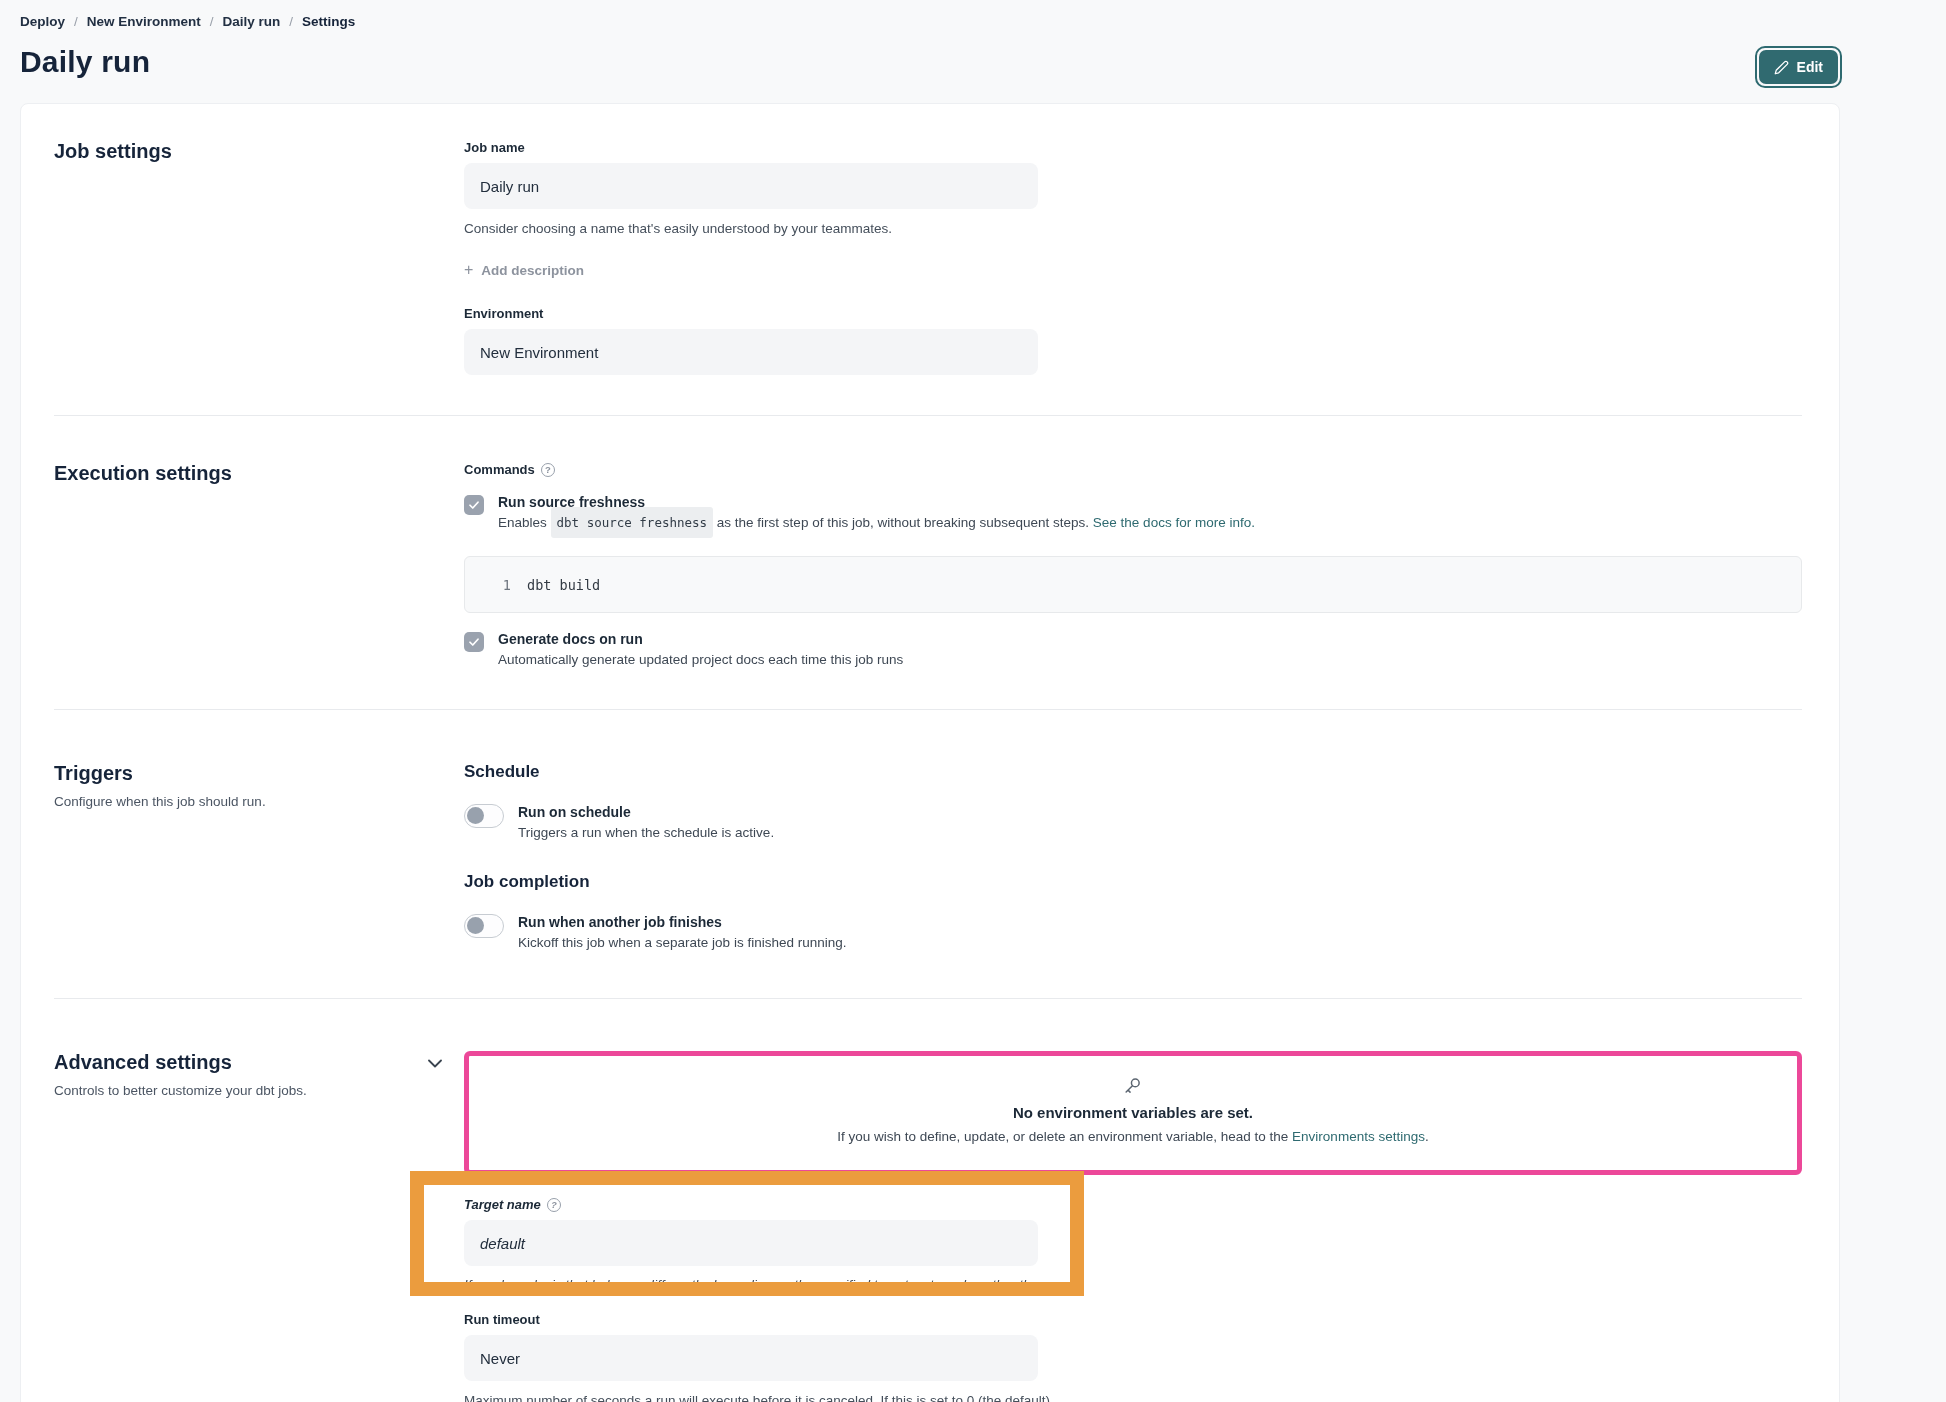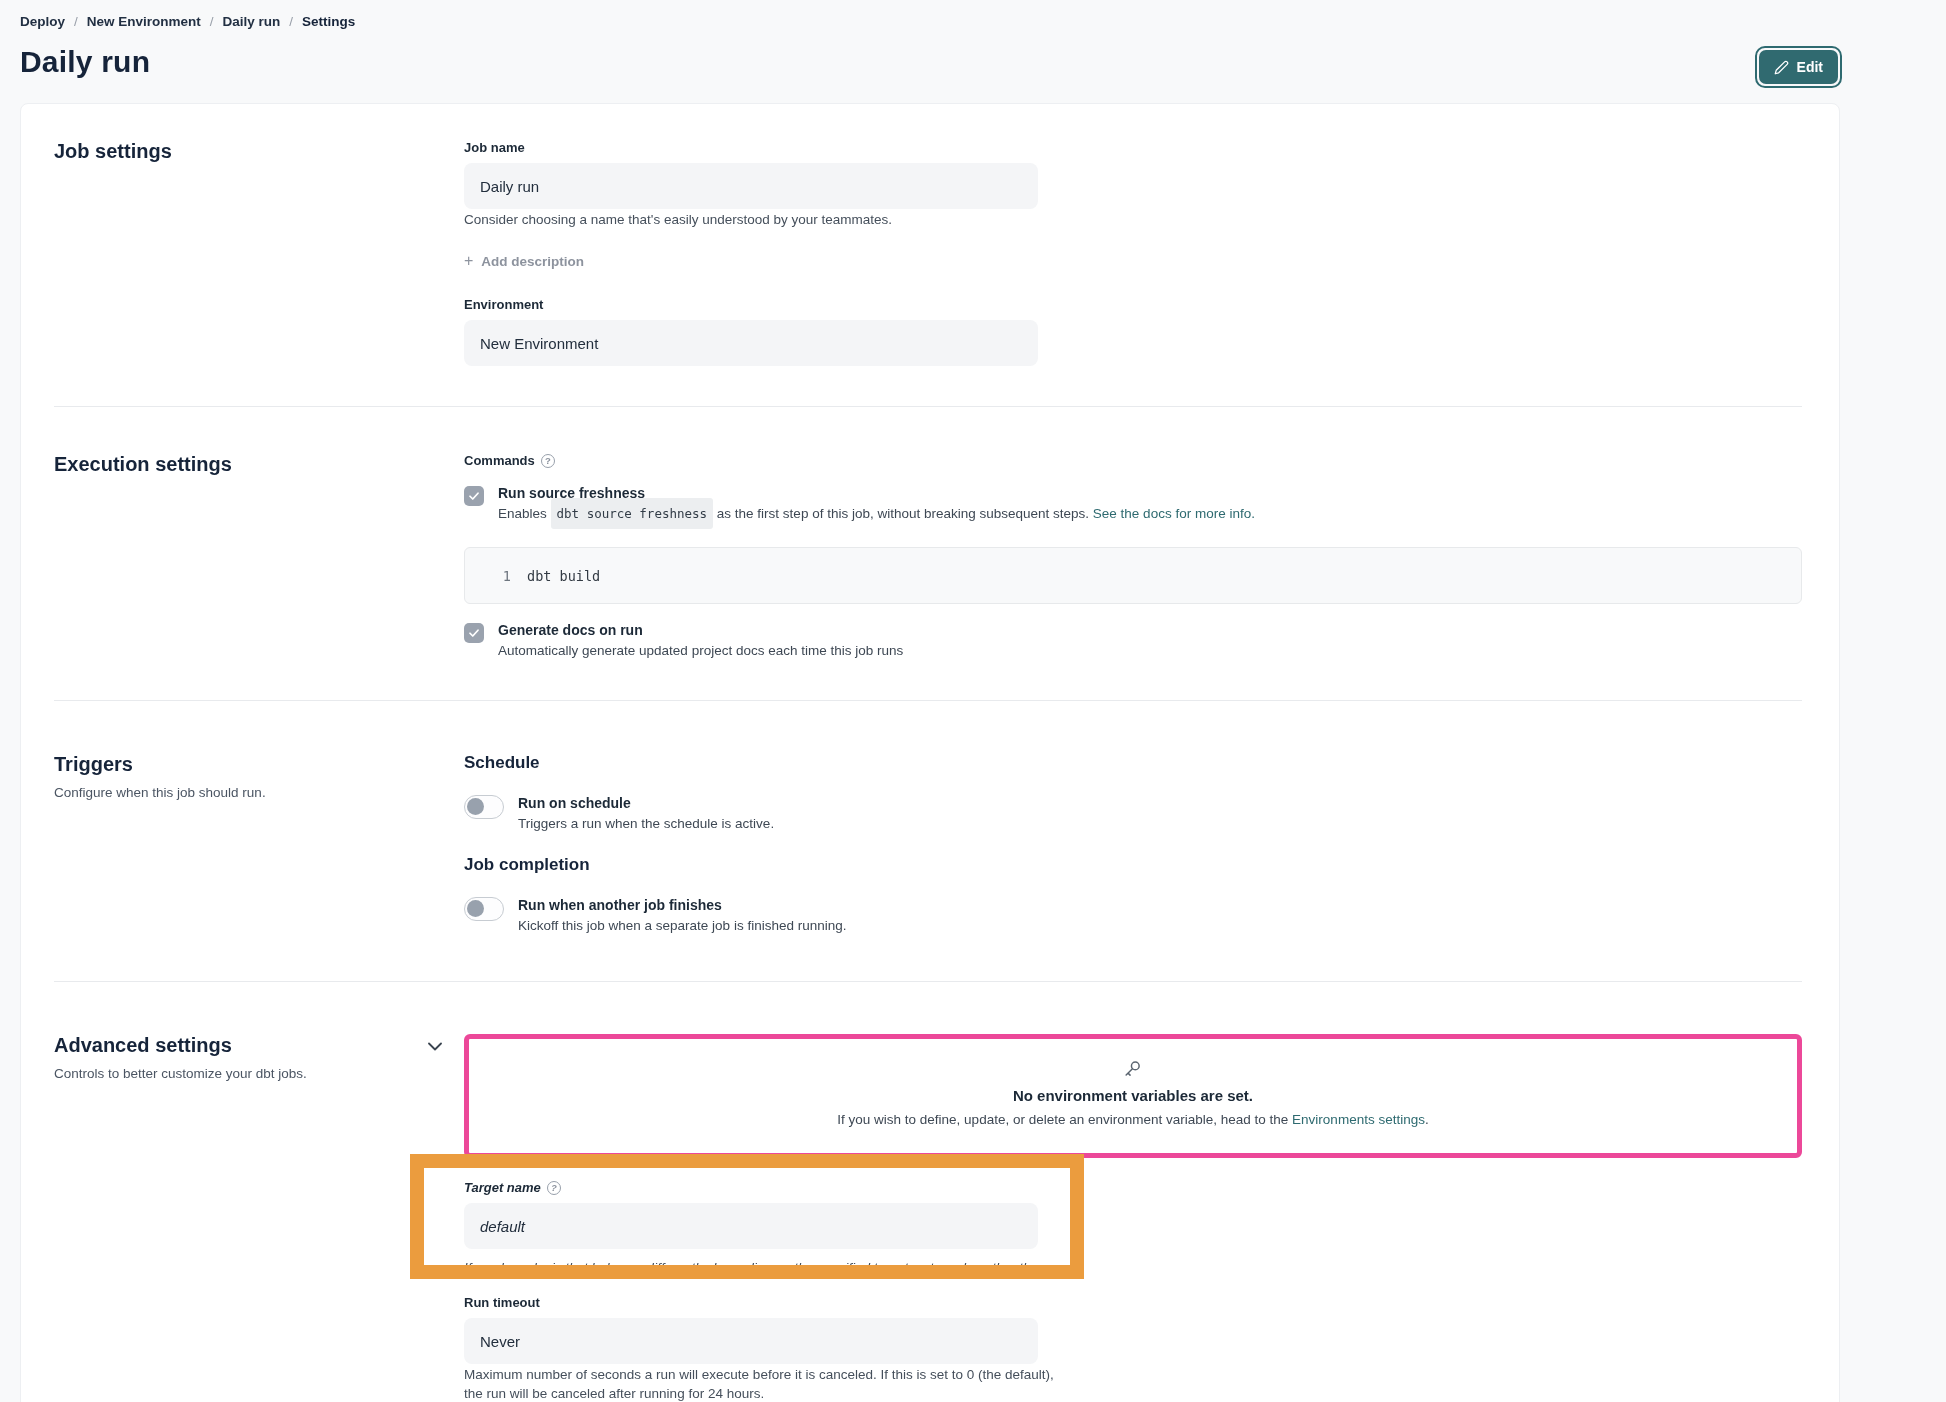--- a/index.html
+++ b/index.html
@@ -44,21 +44,21 @@
   .chev {
     position:absolute; right:22px; top:8px; cursor:pointer; line-height:0;
   }
   
   .field-label { display:flex; align-items:center; gap:6px; font-size:13px; font-weight:700; color:#1C2937; margin-bottom:8px; }
   .input-box {
     width:574px; height:46px; background:#F4F5F7; border-radius:8px;
     display:flex; align-items:center; padding:0 16px;
     font-size:15px; color:#222E3D; cursor:text;
   }
-  .helper { margin-top:1px; font-size:13.5px; color:#454F5B; line-height:19px; }
+  .helper { margin-top:10px; font-size:13.5px; color:#454F5B; line-height:19px; }
   .help-circle {
     width:14px; height:14px; border:1px solid #98A0AB; border-radius:50%;
     color:#8A919C; font-size:9.5px; font-weight:700;
     display:inline-flex; align-items:center; justify-content:center; cursor:pointer;
   }
   .muted-action { display:flex; align-items:center; gap:8px; margin:24px 0 28px 0; color:#8D939E; font-size:13.5px; font-weight:600; cursor:pointer; }
   .muted-action .plus { font-size:16px; font-weight:400; line-height:1; }
   
   .sec-job { padding:36px 0 40px 0; }
   .sec-exec { padding:46px 0 42px 0; }
@@ -89,21 +89,21 @@
   .toggle-row { display:flex; gap:14px; margin-top:22px; }
   .toggle {
     width:40px; height:24px; border-radius:12px; background:#FDFDFE;
     border:1.5px solid #C7CCD2; position:relative; flex:0 0 auto; cursor:pointer;
   }
   .toggle .knob {
     position:absolute; left:2px; top:2px; width:17px; height:17px;
     border-radius:50%; background:#98A1AD;
   }
   .sub-heading { font-size:17px; font-weight:700; color:#16243A; }
-  .group-gap { margin-top:24px; }
+  .group-gap { margin-top:32px; }
   
   .env-box {
     width:100%; border:5px solid #ec4899; border-radius:6px;
     padding:20px 20px 26px 20px; text-align:center;
   }
   .env-box .key { line-height:0; margin-bottom:6px; }
   .env-title { font-size:15px; font-weight:700; color:#1C2937; margin-top:4px; }
   .env-desc { margin-top:8px; font-size:13.5px; color:#3E4854; }
   
   .highlight {

